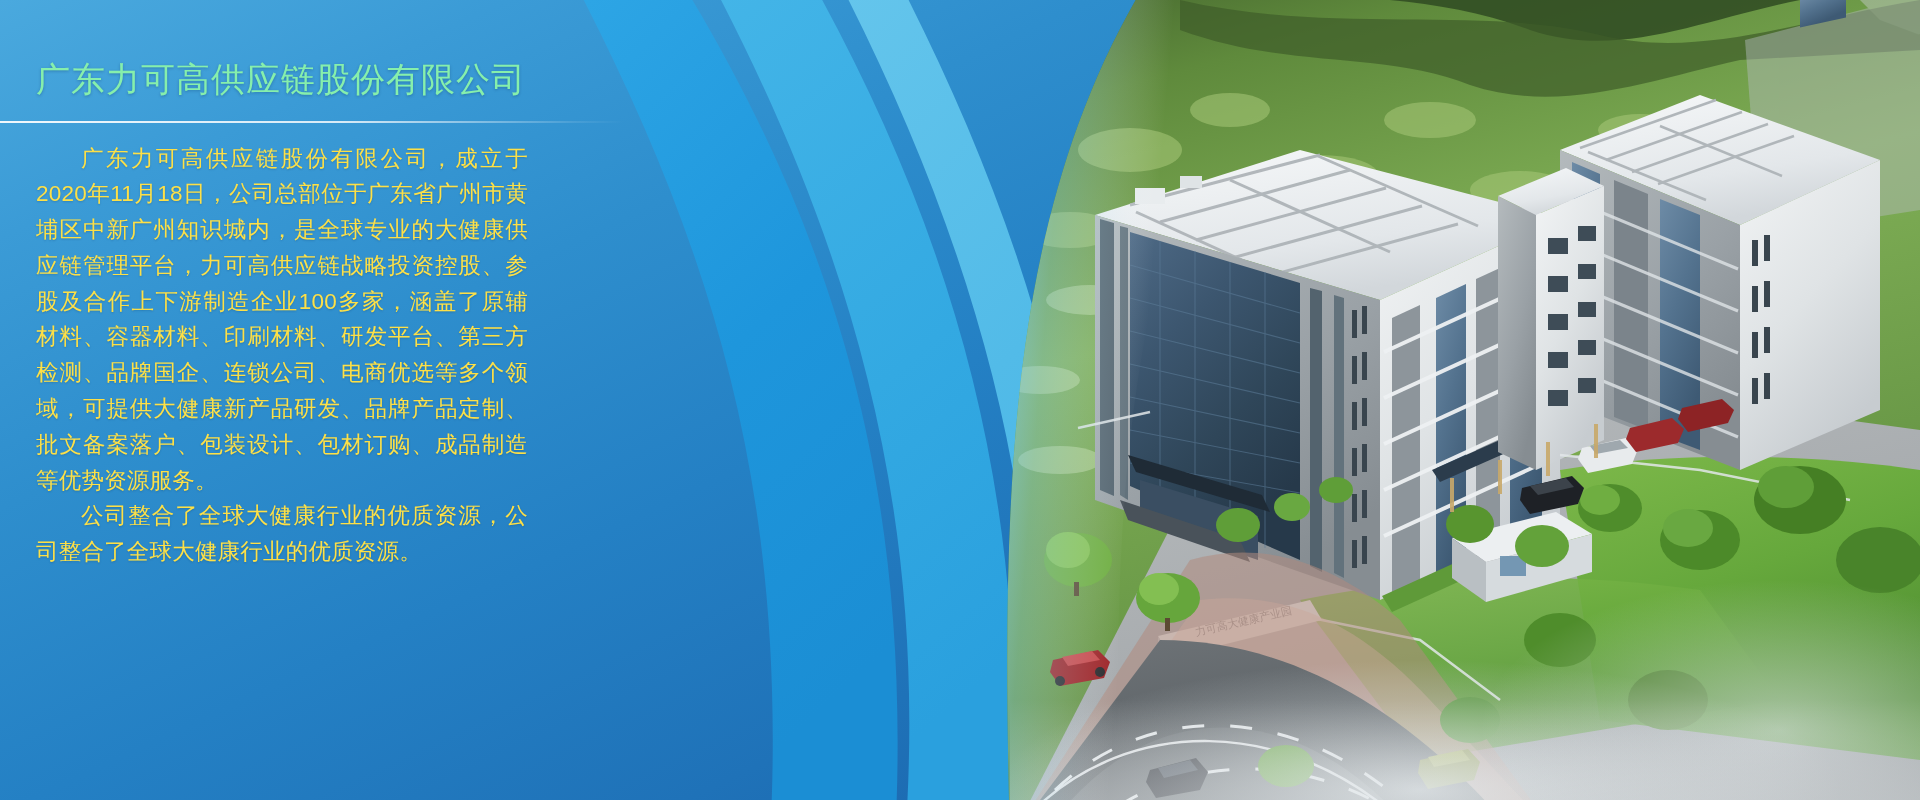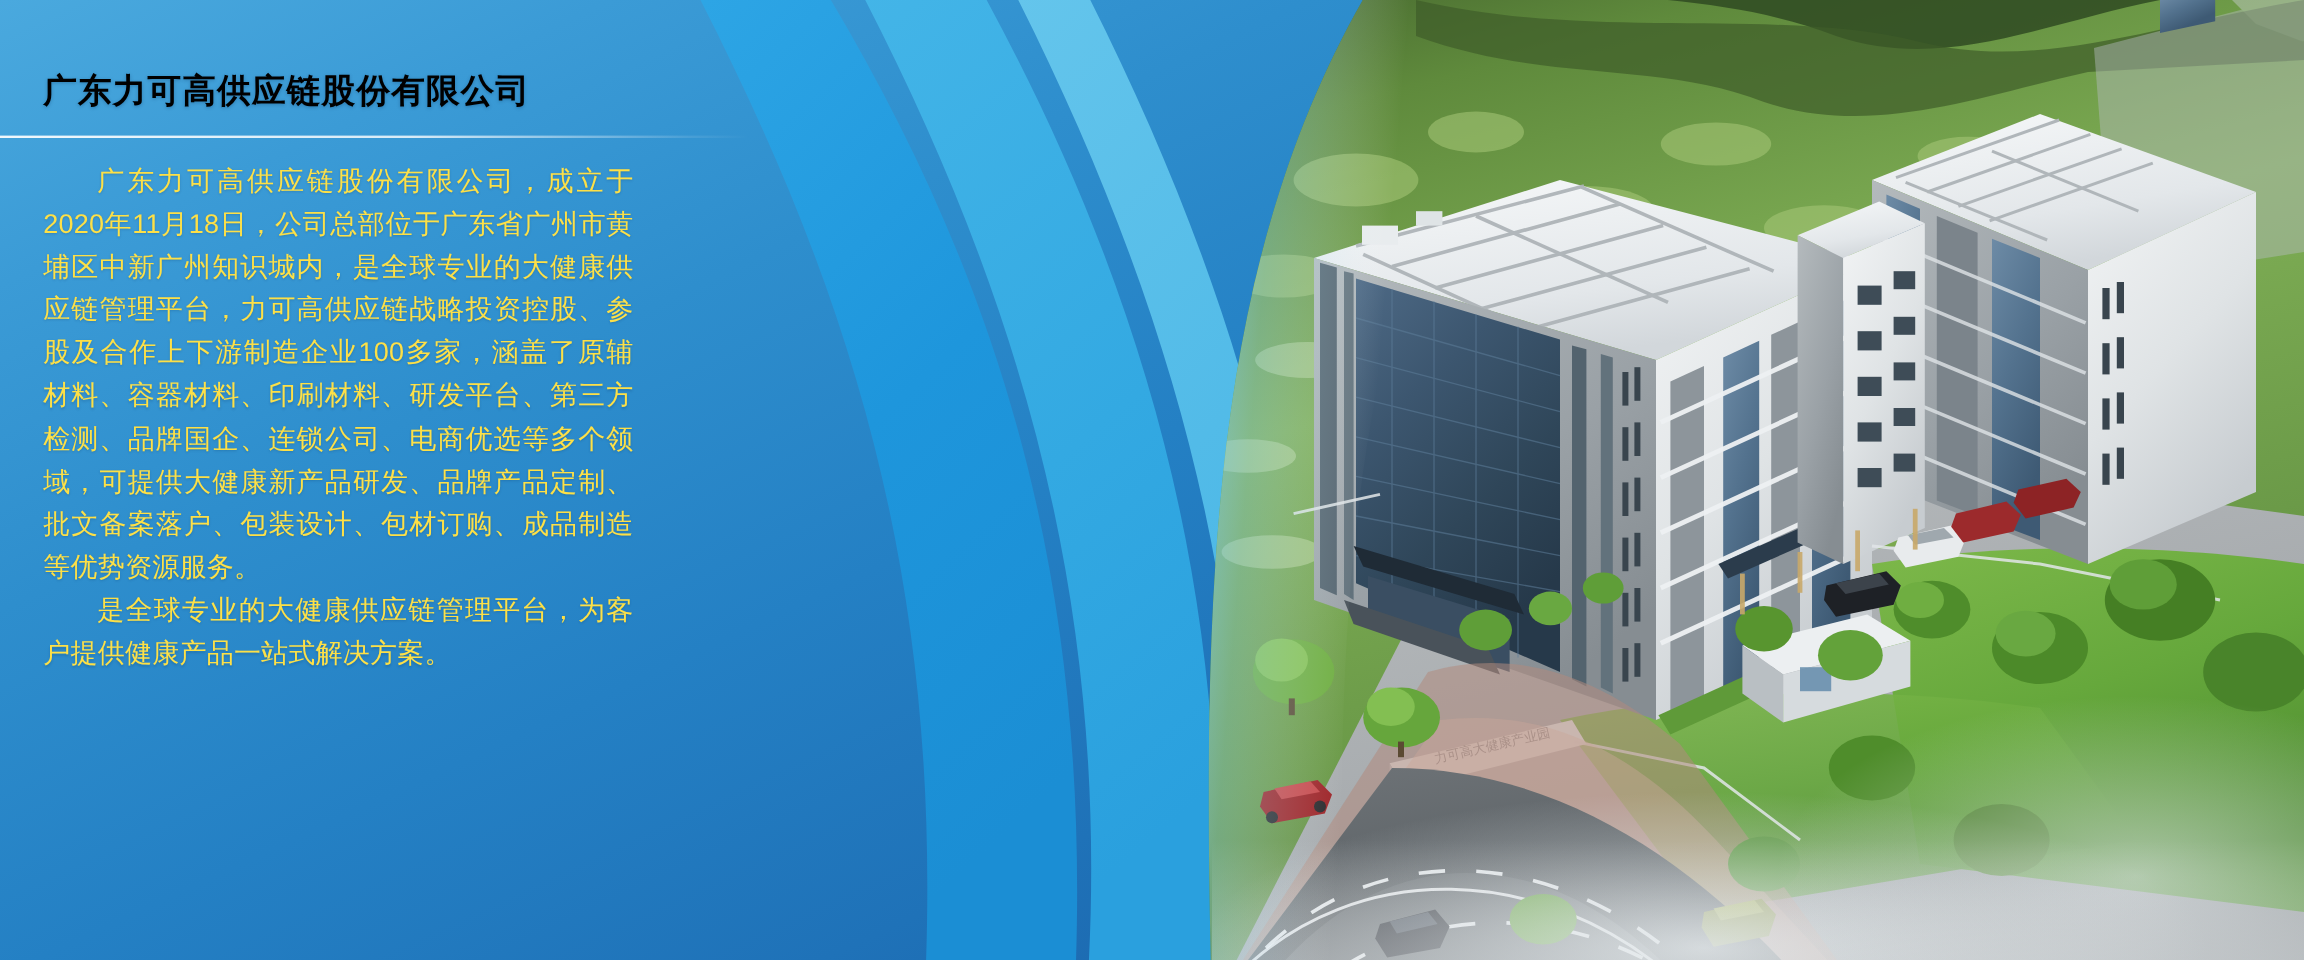--- a/index.html
+++ b/index.html
@@ -56,23 +56,23 @@
   
   .text-col {
     position: absolute;
     left: 0;
     top: 0;
     width: 560px;
     padding-left: 36px;
     z-index: 20;
   }
   .title {
-    color: #000000;
-    font-size: 28px;
-    font-weight: bold;
+    color: #86efac;
+    font-size: 34px;
+    font-weight: normal;
     letter-spacing: 1px;
     margin: 58px 0 0 0;
     line-height: 1.25;
     text-shadow: 0 1px 3px rgba(0,40,80,0.30);
     white-space: nowrap;
   }
   .divider {
     height: 2px;
     width: 624px;
     margin: 20px 0 0 -36px;
@@ -535,17 +535,17 @@
         <path d="M 1010 840 C 1000 470, 1010 190, 1160 -40 L 1300 -40 C 1130 200, 1110 470, 1120 840 Z" fill="url(#edgeFade)"></path>
       </g>
     </svg>
   </div>
 
   <div class="text-col">
     <h1 class="title">广东力可高供应链股份有限公司</h1>
     <div class="divider"></div>
     <div class="body-copy">
       <p class="para">广东力可高供应链股份有限公司，成立于2020年11月18日，公司总部位于广东省广州市黄埔区中新广州知识城内，是全球专业的大健康供应链管理平台，力可高供应链战略投资控股、参股及合作上下游制造企业100多家，涵盖了原辅材料、容器材料、印刷材料、研发平台、第三方检测、品牌国企、连锁公司、电商优选等多个领域，可提供大健康新产品研发、品牌产品定制、批文备案落户、包装设计、包材订购、成品制造等优势资源服务。</p>
-      <p class="para">是全球专业的大健康供应链管理平台，为客户提供健康产品一站式解决方案。</p>
+      <p class="para">公司整合了全球大健康行业的优质资源，公司整合了全球大健康行业的优质资源。</p>
     </div>
   </div>
 
 </div>
 
 </body></html>

